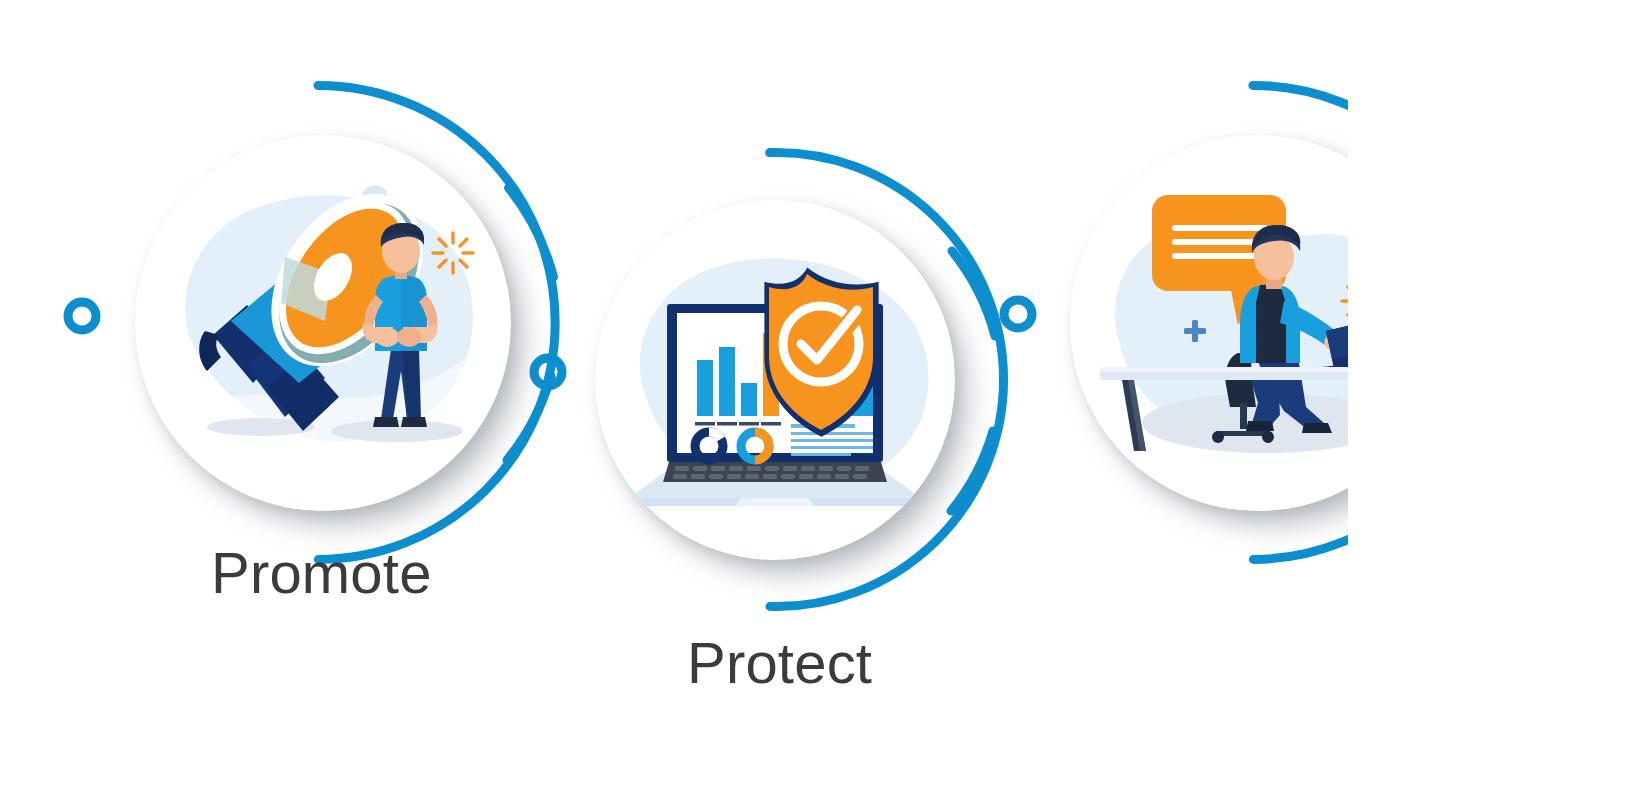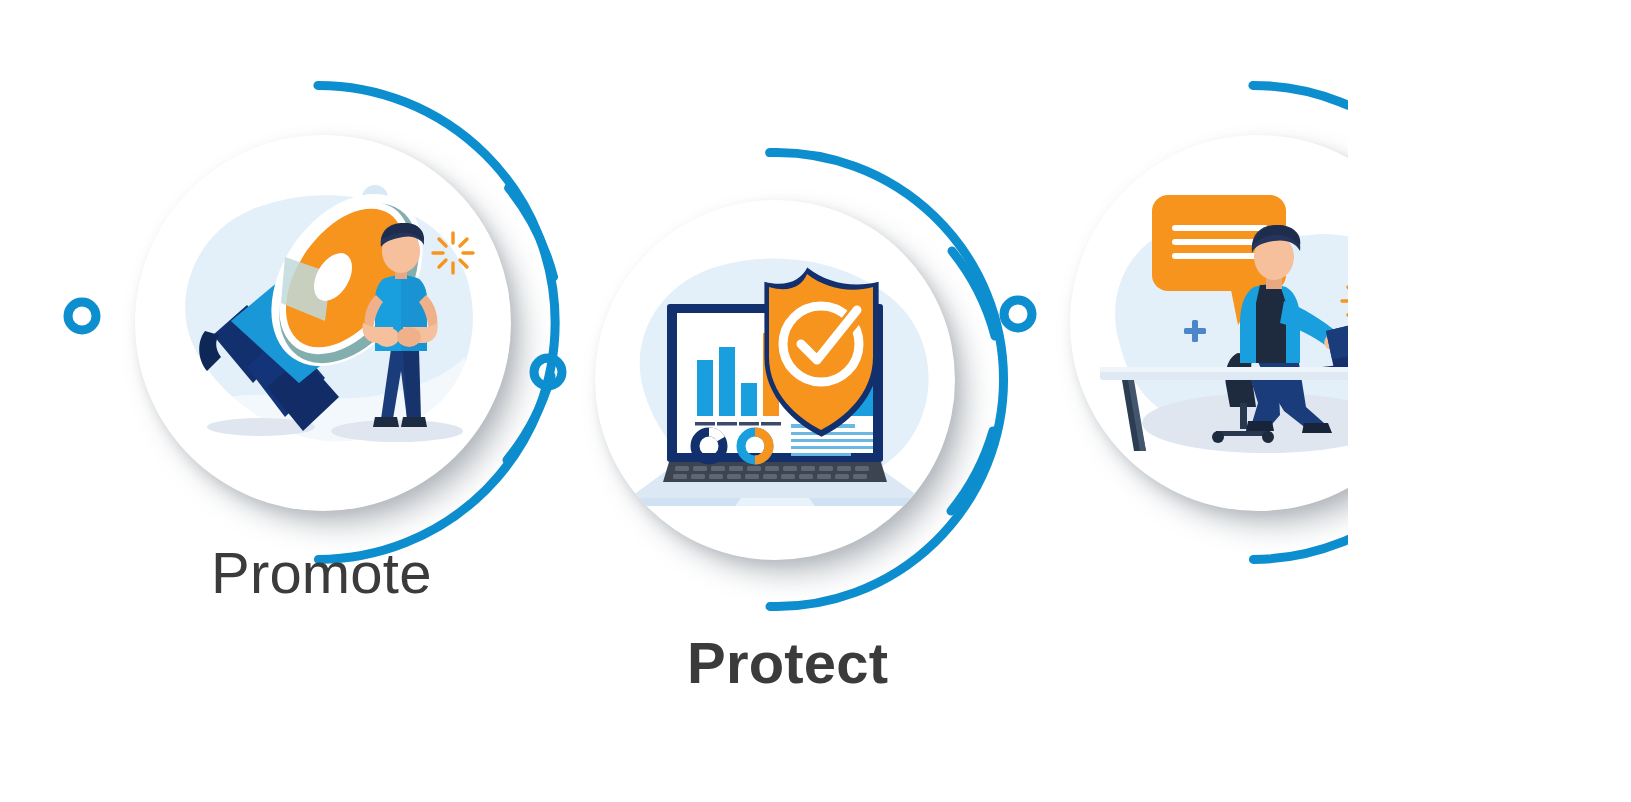--- a/index.html
+++ b/index.html
@@ -243,21 +243,21 @@
                  C278 194 249 218 226 230 C203 218 174 194 174 157 L174 87
                  C195 93 207 86 212 74 Z" fill="#f7941e"></path>
 
         <circle cx="226" cy="144" r="38" fill="none" stroke="#ffffff" stroke-width="9"></circle>
         <path d="M203 144 L222 163 L266 108" fill="none" stroke="#f7941e" stroke-width="18" stroke-linecap="round" stroke-linejoin="round"></path>
         <path d="M206 144 L222 160 L262 110" fill="none" stroke="#ffffff" stroke-width="9" stroke-linecap="round" stroke-linejoin="round"></path>
       </svg>
     </div>
   </div>
 
-  <div class="caption" style="left:687px; top:634px;font-weight:bold;">Protect</div>
+  <div class="caption" style="left:687px; top:634px;">Protect</div>
 
   <div class="step" style="left:1013px; top:78px; width:490px; height:490px;">
 
     <svg class="ring-svg" width="520" height="520" viewBox="0 0 520 520">
       <path d="M 239.9 7.4
                A 237 237 0 1 1 240.4 481.4" fill="none" stroke="#0d8ecf" stroke-width="9" stroke-linecap="round"></path>
       <path d="M 430.6 110.0 A 237 237 0 0 1 475.5 199.0" fill="none" stroke="#0d8ecf" stroke-width="9" stroke-linecap="round"></path>
       <path d="M 473.0 298.0 A 237 237 0 0 1 429.0 382.0" fill="none" stroke="#0d8ecf" stroke-width="9" stroke-linecap="round"></path>
     </svg>
 

